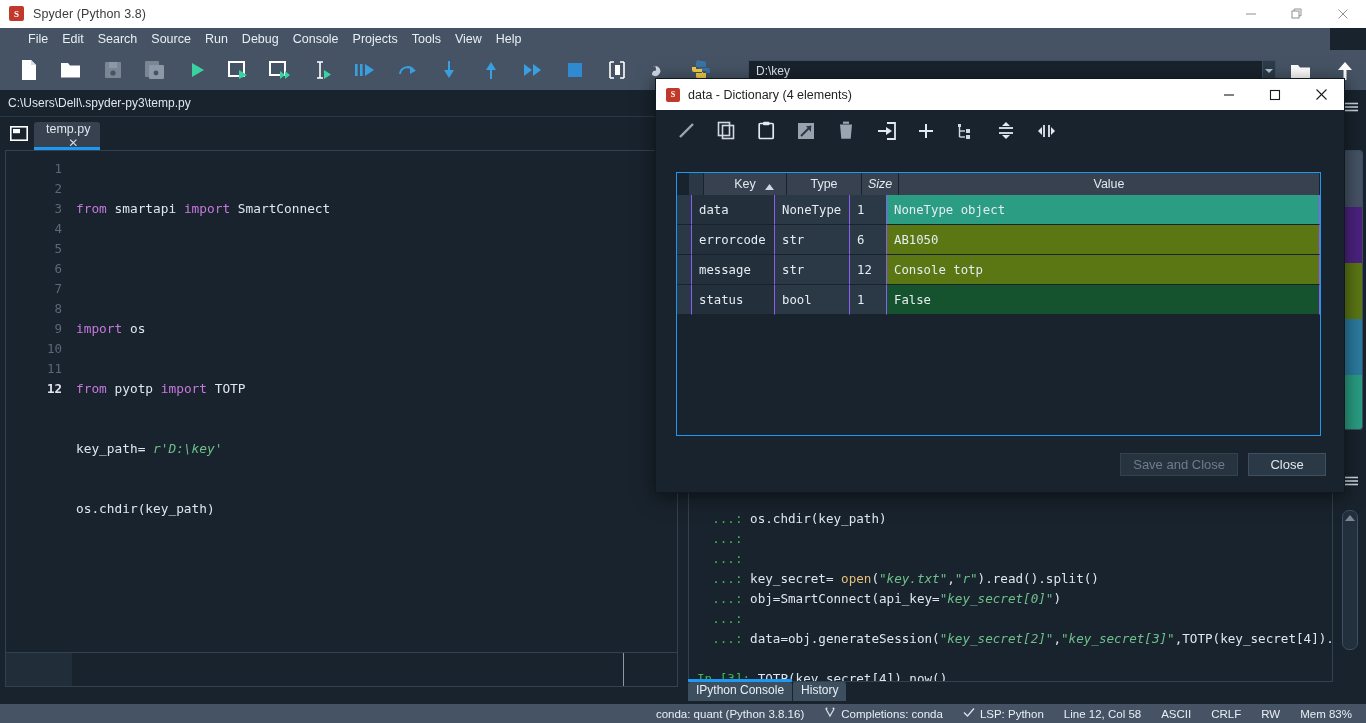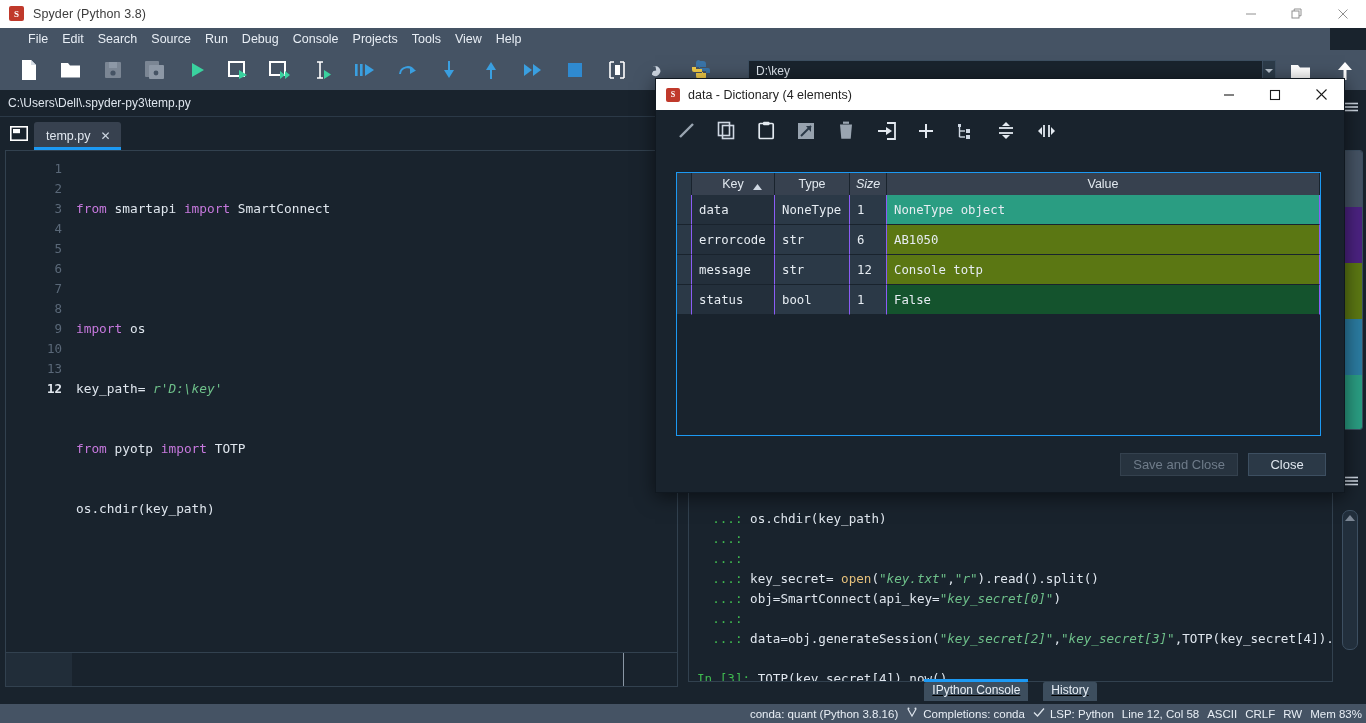--- a/index.html
+++ b/index.html
@@ -74,21 +74,21 @@
   .editor-tabrow {
     height:33px;display:flex;align-items:flex-end;padding-left:4px;background:#19232d;
   }
   .pane-btn {
     width:30px;height:30px;display:flex;align-items:center;justify-content:center;
     margin-bottom:2px;
   }
   .etab {
     height:28px;background:#37414f;display:flex;align-items:center;
     padding:0 10px 0 12px;color:#dfe6ee;font-size:12.5px;position:relative;
-    border-top-left-radius:3px;border-top-right-radius:3px;
+    border-top-left-radius:3px;border-top-right-radius:3px;flex-direction:column;
   }
   .etab::after{
     content:"";position:absolute;left:0;right:0;bottom:0;height:3px;background:#1c99f3;
   }
   .etab-close { margin-left:10px;font-size:12px;color:#cfd8e3; }
 
   .code-area {
     position:absolute;left:5px;top:33px;width:673px;height:503px;
     background:#19232d;border:1px solid #32414f;display:flex;overflow:hidden;
   }
@@ -128,21 +128,21 @@
     background:#19232d;border:1px solid #32414f;
     font-family:"DejaVu Sans Mono","Liberation Mono",monospace;
     font-size:12.6px;line-height:20px;color:#dfe6ee;white-space:pre;
     padding:6px 8px; overflow:hidden;
   }
   .cont { color:#3fb950; }
   .inp { color:#3fb950; }
 
   .console-tabs{
     position:absolute;left:688px;top:682px;width:645px;height:22px;
-    display:flex;justify-content:center;align-items:flex-start;gap:15px;text-decoration:underline;
+    display:flex;align-items:flex-start;gap:1px;
   }
   .ctab{
     height:19px;background:#3d4e5e;color:#e8eef5;font-size:12px;
     padding:1px 8px 0 8px;position:relative;border-top-left-radius:2px;border-top-right-radius:2px;
   }
   .ctab.active::before{
     content:"";position:absolute;left:0;right:0;top:-3px;height:3px;background:#1c99f3;
   }
 
   
@@ -159,21 +159,21 @@
   .sw{width:100%;}
   .rs-scroll{
     position:absolute;left:6px;top:420px;width:16px;height:140px;
     border:1px solid #3d4f61;border-radius:7px;background:#222f3c;
   }
 
   
   .statusbar{
     position:absolute;left:0;top:704px;width:1366px;height:19px;
     background:#455364;display:flex;align-items:center;justify-content:flex-end;
-    padding-right:4px;gap:8px;color:#e8eef5;font-size:11.5px;
+    padding-right:14px;gap:20px;color:#e8eef5;font-size:11.5px;
   }
   .sb-item{display:flex;align-items:center;gap:5px;white-space:nowrap;}
   .statusbar-left-fill{flex:1;}
 
   
   .dialog{
     position:absolute;left:655px;top:78px;width:690px;height:415px;
     background:#19232d;border:1px solid #101820;
     box-shadow:0 4px 18px rgba(0,0,0,.55);
   }
@@ -187,21 +187,21 @@
 
   .dlg-toolbar{
     height:41px;display:flex;align-items:center;padding-left:10px;background:#19232d;
   }
   .dtool{width:40px;height:41px;display:flex;align-items:center;justify-content:center;}
 
   .dlg-table{
     position:absolute;left:20px;top:93px;width:645px;height:264px;
     border:1px solid #1c99f3;background:#19232d;overflow:hidden;
   }
-  .dt-head{display:flex;height:22px;background:#37414f;}
+  .dt-head{display:flex;height:22px;background:#37414f;margin-left:12px;}
   .dt-head .hcell{
     color:#e1e8ef;font-size:12.5px;display:flex;align-items:center;justify-content:center;
     border-right:1px solid #19232d;position:relative;
   }
   .c-corner{flex:0 0 15px;background:#2b3947;}
   .c-key{flex:0 0 83px;}
   .c-type{flex:0 0 75px;}
   .c-size{flex:0 0 37px;justify-content:flex-start !important;padding-left:6px;font-style:italic;}
   .c-val{flex:1;}
   .sort-arrow{position:absolute;right:12px;top:7px;}
@@ -420,29 +420,29 @@
         <div>1</div>
         <div>2</div>
         <div>3</div>
         <div>4</div>
         <div>5</div>
         <div>6</div>
         <div>7</div>
         <div>8</div>
         <div>9</div>
         <div>10</div>
-        <div>13</div>
+        <div>11</div>
         <div class="cur">12</div>
       </div>
       <div class="codelines">
         <div class="ln"><span class="k">from</span> smartapi <span class="k">import</span> SmartConnect</div>
         <div class="ln"></div>
         <div class="ln"><span class="k">import</span> os</div>
+        <div class="ln"><span class="k">from</span> pyotp <span class="k">import</span> TOTP</div>
         <div class="ln">key_path= <span class="s">r'D:\key'</span></div>
-        <div class="ln"><span class="k">from</span> pyotp <span class="k">import</span> TOTP</div>
         <div class="ln">os.chdir(key_path)</div>
         <div class="ln"></div>
         <div class="ln"></div>
         
         
         
         
       </div>
     </div>
     <div class="editor-bottomstrip">

